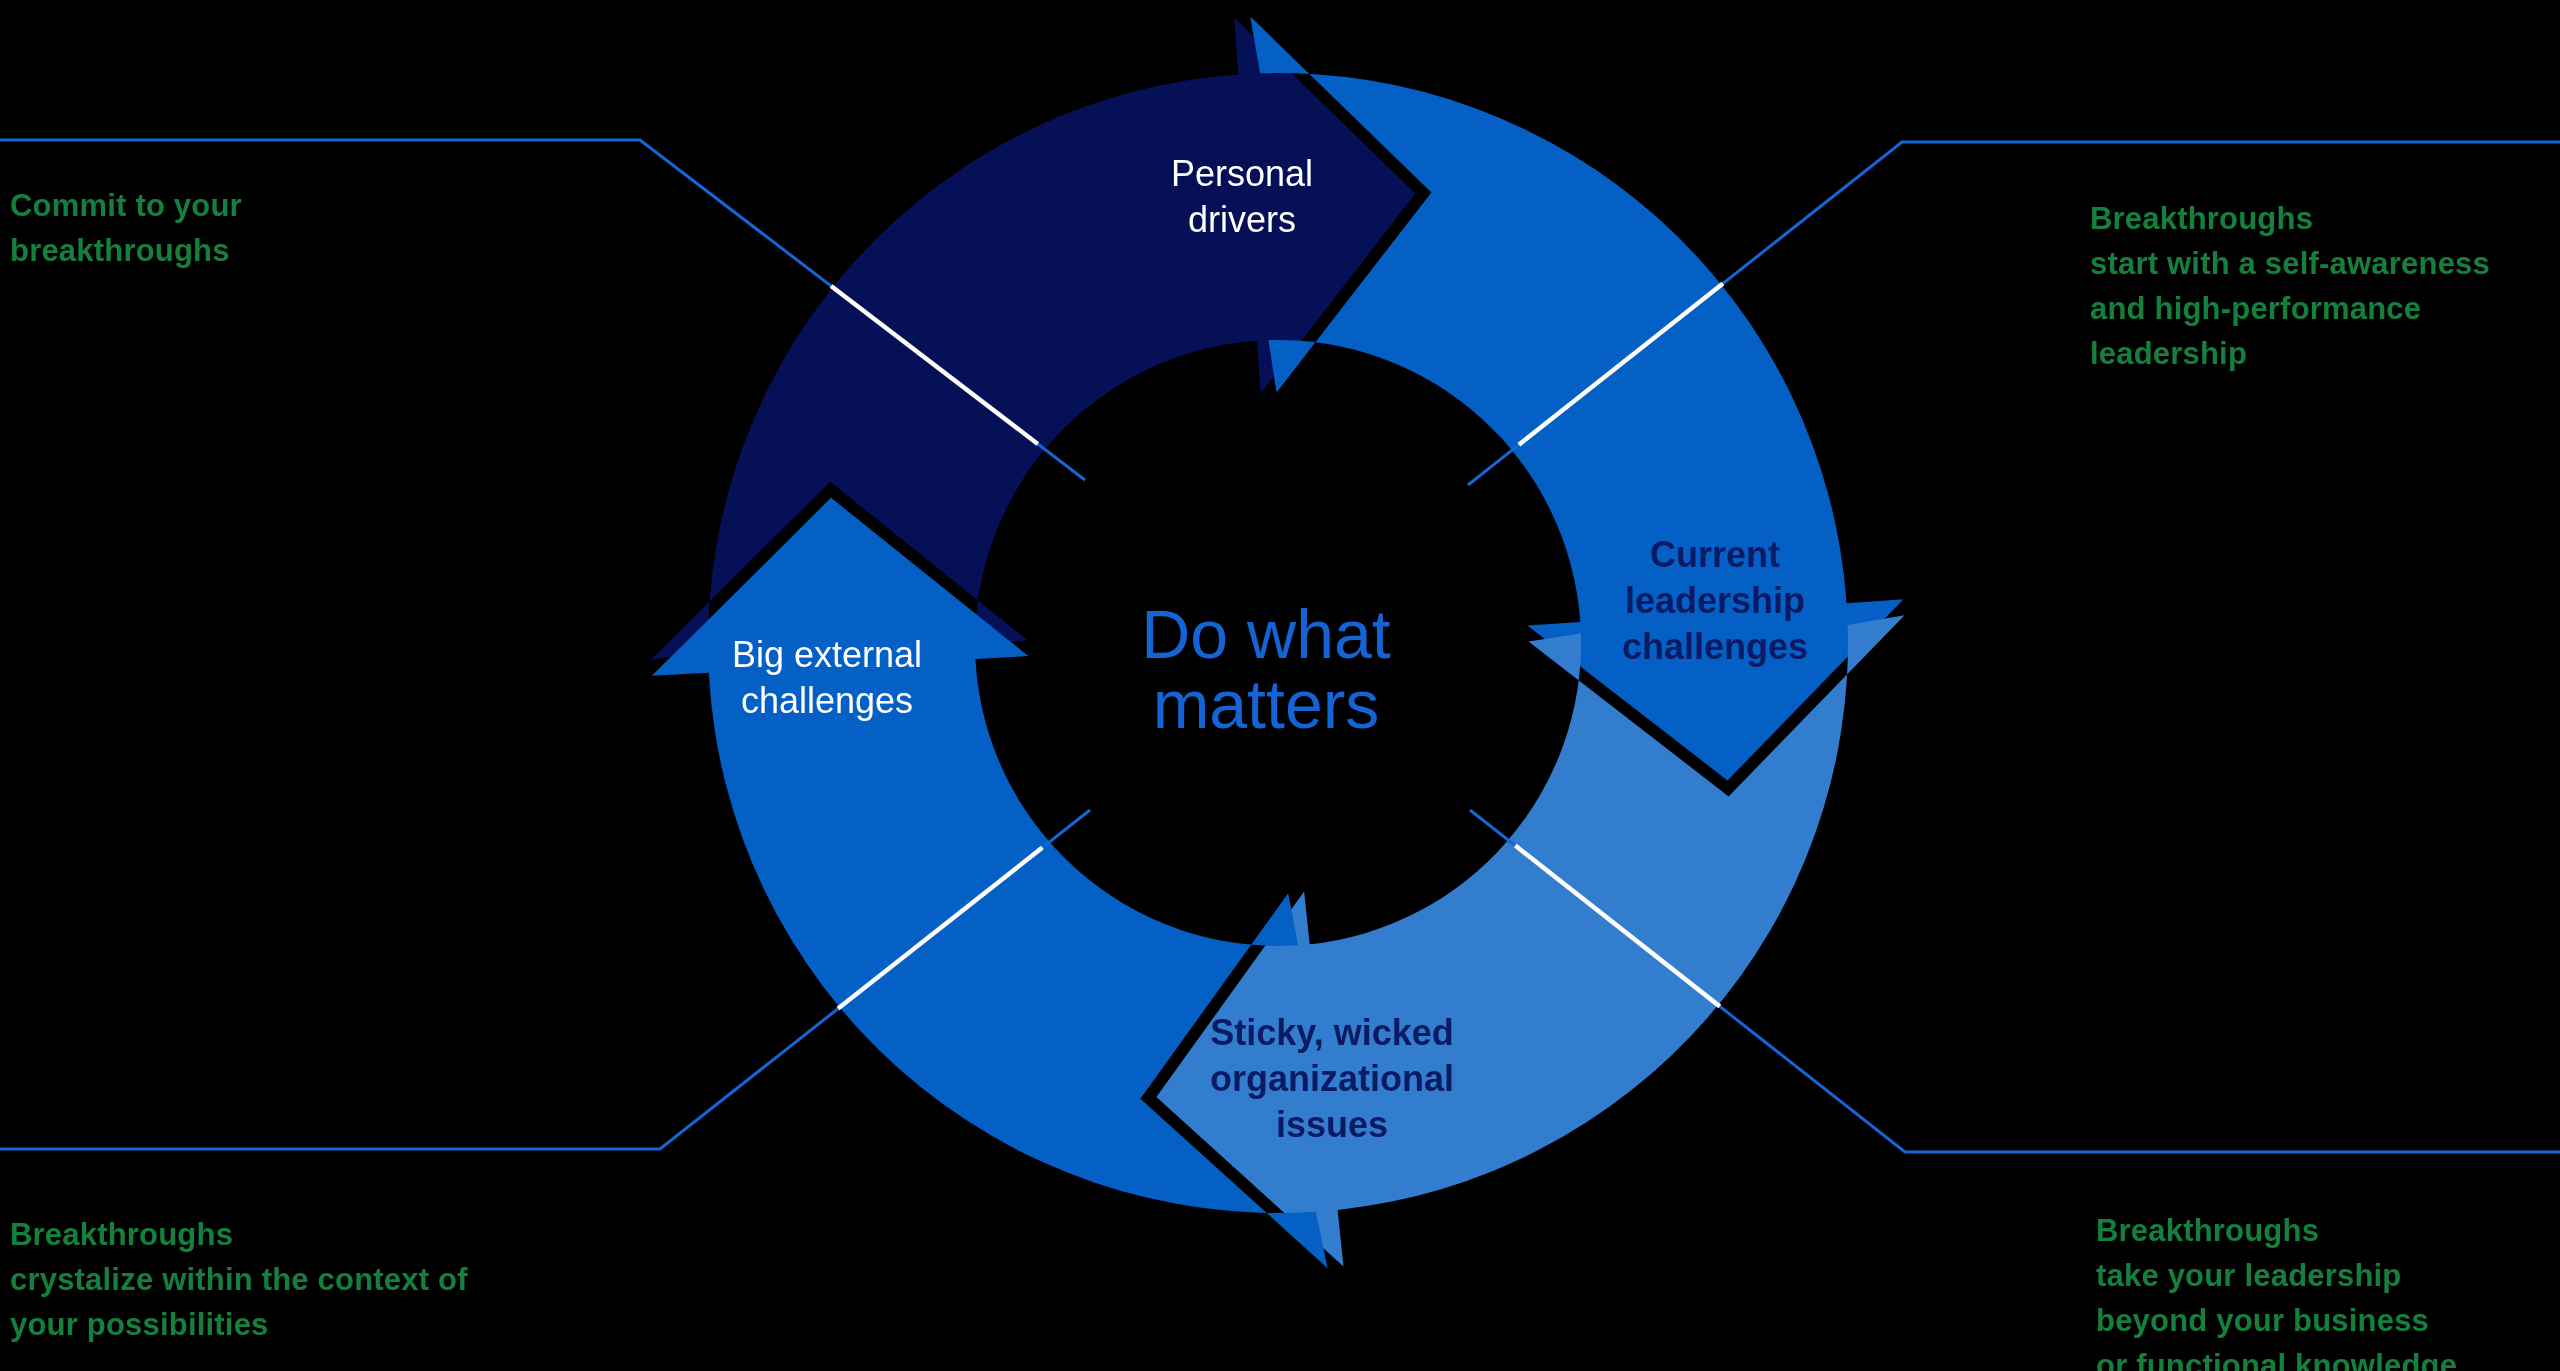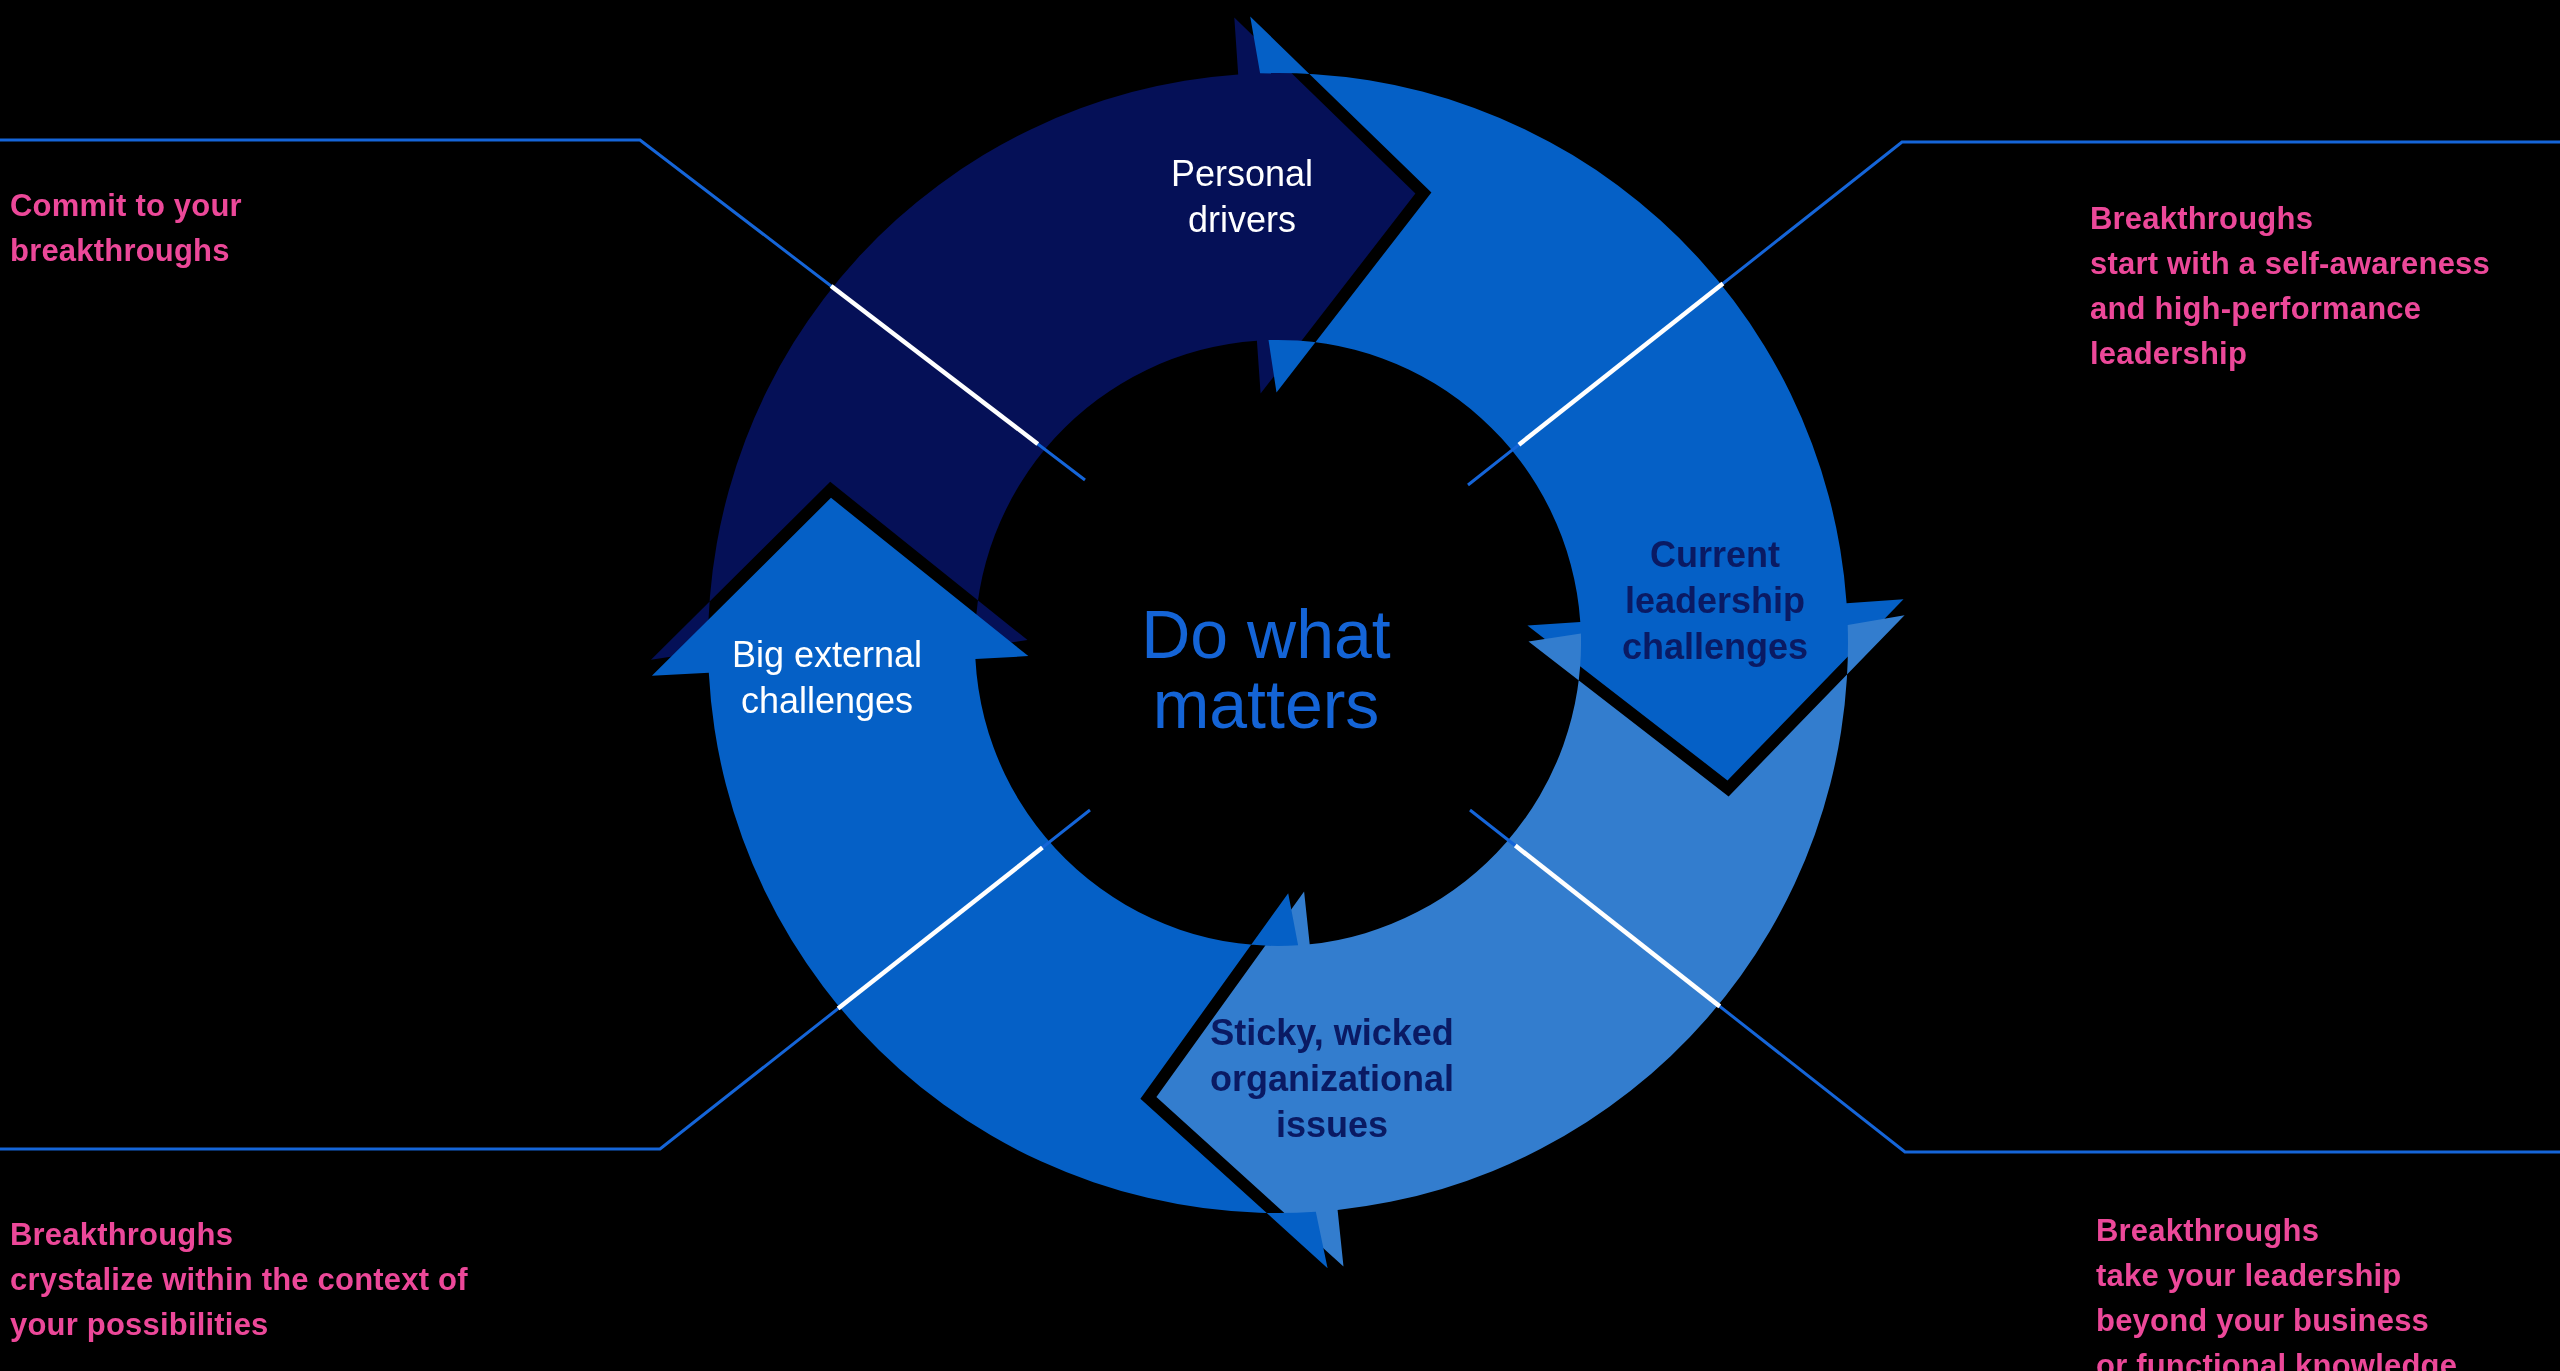--- a/index.html
+++ b/index.html
@@ -1,20 +1,20 @@
 <!DOCTYPE html>
 <html><head>
 <meta charset="utf-8">
 <style>
   html,body{margin:0;padding:0;background:#000;}
   #stage{position:relative;width:2560px;height:1371px;background:#000;overflow:hidden;
          font-family:"Liberation Sans", sans-serif;}
   #diagram-svg{position:absolute;left:0;top:0;}
   .corner-note{position:absolute;white-space:pre-line;font-weight:700;font-size:31px;
-               line-height:45px;color:#ec4899;letter-spacing:0.2px;}
+               line-height:45px;color:#15803d;letter-spacing:0.2px;}
   svg text{font-family:"Liberation Sans", sans-serif;}
 </style>
 </head>
 <body>
 
 <div id="stage">
   <svg id="diagram-svg" width="2560" height="1371" viewBox="0 0 2560 1371">
       <path d="M 651.0 659.8 L 708.1 651.0 A 570 570 0 0 1 1238.2 74.4 L 1234.3 17.5 L 1415.4 193.5 L 1260.6 393.6 L 1256.9 340.7 A 303 303 0 0 0 975.0 647.2 L 1027.5 640.1 L 830.2 481.8 Z" fill="#051057"></path>
       <path d="M 1250.2 16.4 L 1260.1 73.3 A 570 570 0 0 1 1846.6 603.2 L 1903.5 599.3 L 1727.5 780.4 L 1527.4 625.6 L 1580.3 621.9 A 303 303 0 0 0 1268.5 340.1 L 1276.5 392.5 L 1431.4 192.4 Z" fill="#0560c6"></path>
       <path d="M 1904.6 615.2 L 1847.7 625.1 A 570 570 0 0 1 1337.6 1209.9 L 1343.5 1266.6 L 1156.4 1097.0 L 1304.1 891.6 L 1309.7 944.3 A 303 303 0 0 0 1580.9 633.5 L 1528.5 641.5 L 1728.6 796.4 Z" fill="#337dce"></path>

